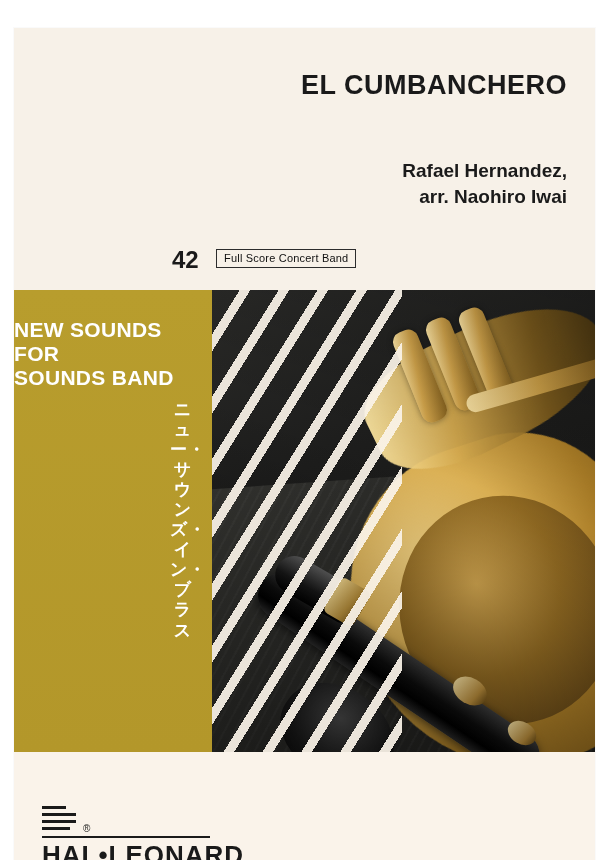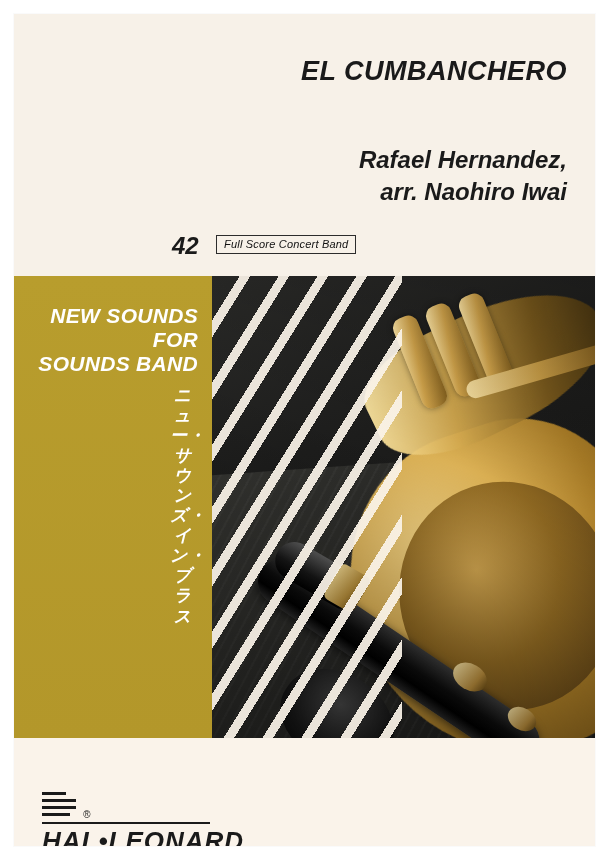--- a/index.html
+++ b/index.html
@@ -15,27 +15,26 @@
     width: 609px;
     height: 860px;
     overflow: hidden;
     background: #ffffff;
   }
 
   
   .cover {
     position: absolute;
     left: 14px;
-    top: 14px;
+    top: 28px;
     width: 581px;
     height: 832px;
     background: #faf3ea;
     overflow: hidden;
     box-shadow: 0 0 0 1px rgba(0,0,0,0.02);
-    font-style: italic;
   }
 
   
   .top-area {
     position: absolute;
     left: 0;
     top: 0;
     width: 581px;
     height: 262px;
     background: #f7f1e8;
@@ -50,21 +49,21 @@
     font-weight: bold;
     letter-spacing: 0.5px;
     color: #1a1a1a;
   }
   .composer {
     position: absolute;
     right: 28px;
     top: 130px;
     width: 420px;
     text-align: right;
-    font-size: 24px;
+    font-size: 19px;
     font-weight: bold;
     color: #1a1a1a;
     line-height: 1.35;
   }
   .composer .line2 { display: block; }
 
   .number {
     position: absolute;
     left: 158px;
     top: 218px;
@@ -271,21 +270,20 @@
     height: 462px;
     background: #b79c2e;
     background: linear-gradient(180deg, #b89d2d 0%, #b3972a 100%);
     overflow: hidden;
   }
   .olive .nsfcb {
     position: absolute;
     left: 0;
     right: 14px;
     top: 28px;
-    text-align: right;
     color: #ffffff;
     font-size: 21px;
     font-weight: bold;
     line-height: 1.15;
     letter-spacing: 0.3px;
   }
   .olive .jp {
     position: absolute;
     right: 16px;
     top: 110px;

